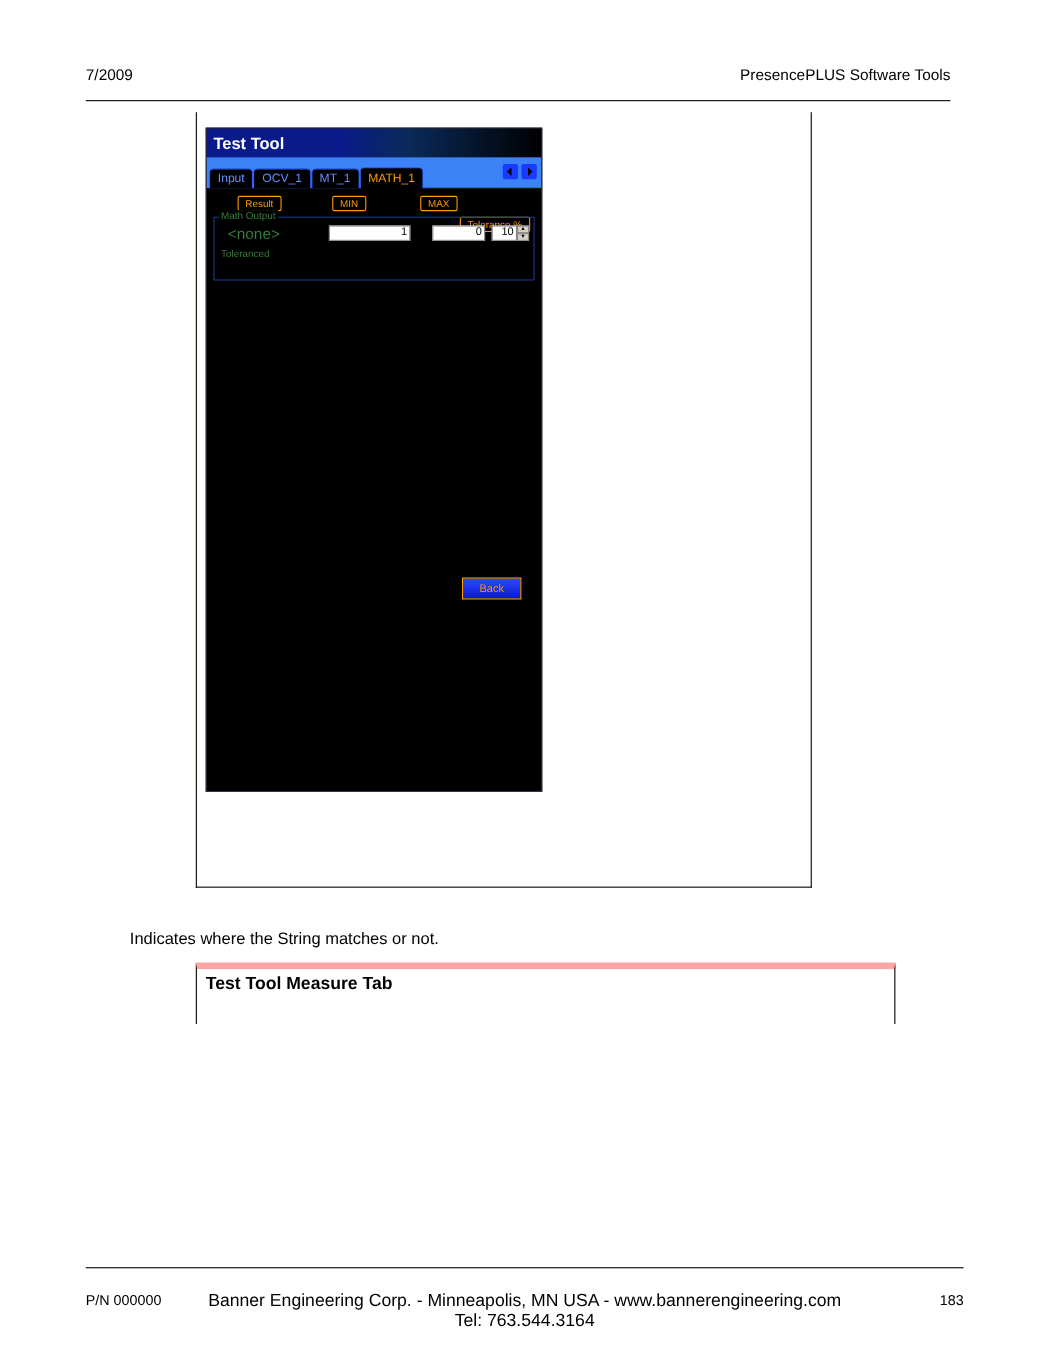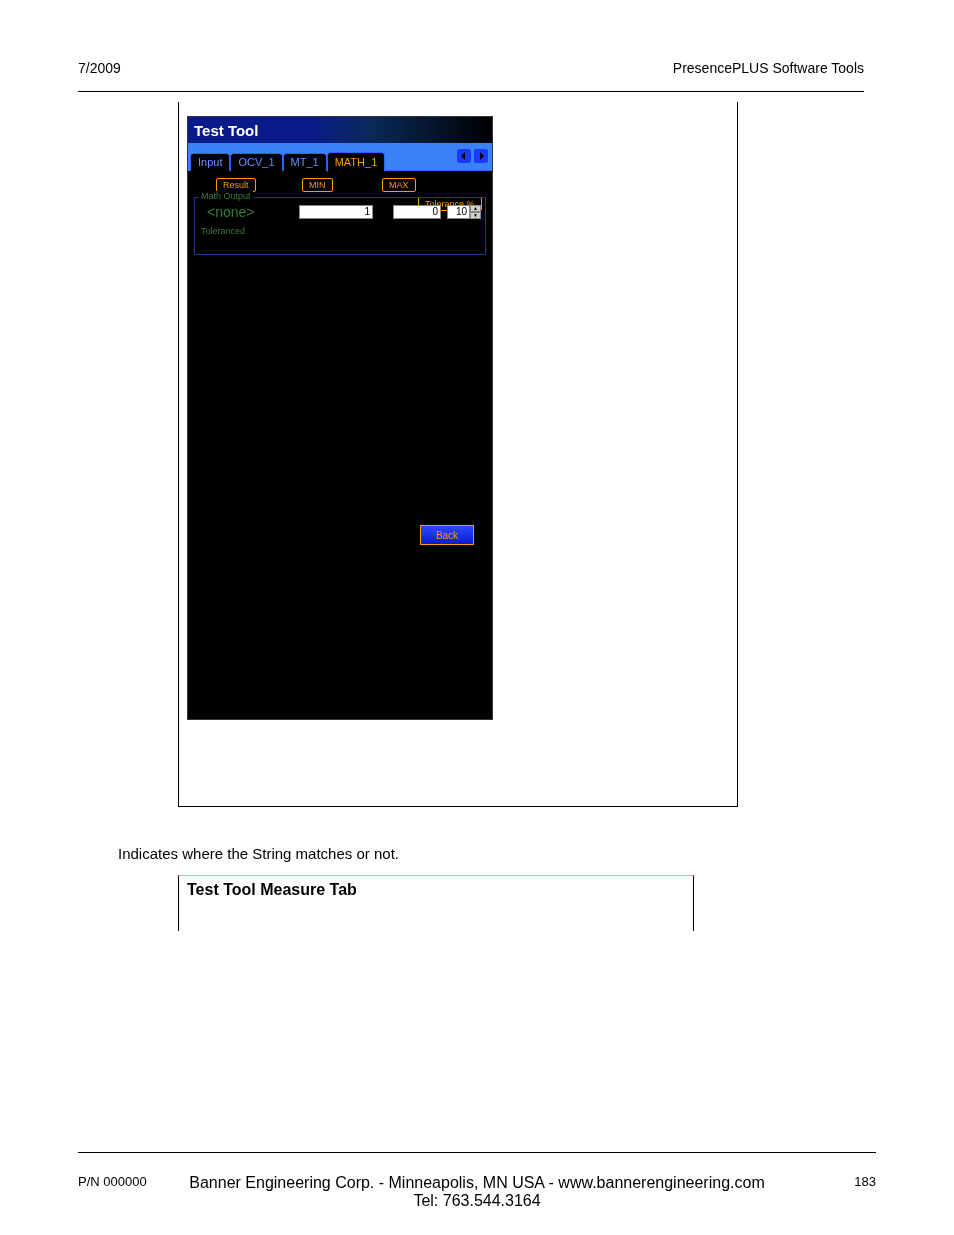--- a/index.html
+++ b/index.html
@@ -223,25 +223,25 @@
   .caption {
     position: absolute;
     top: 845px;
     left: 118px;
     font-size: 15px;
   }
   .measure-box {
     position: absolute;
     top: 875px;
     left: 178px;
-    width: 516px;
+    width: 636px;
     height: 56px;
     border-left: 1px solid #000;
     border-right: 1px solid #000;
-    border-top: 1px solid #fca5a5;
+    border-top: 6px solid #fca5a5;
     padding: 5px 8px;
   }
   .measure-title {
     font-weight: bold;
     font-size: 16px;
   }
   .page-footer {
     position: absolute;
     left: 78px;
     right: 78px;

